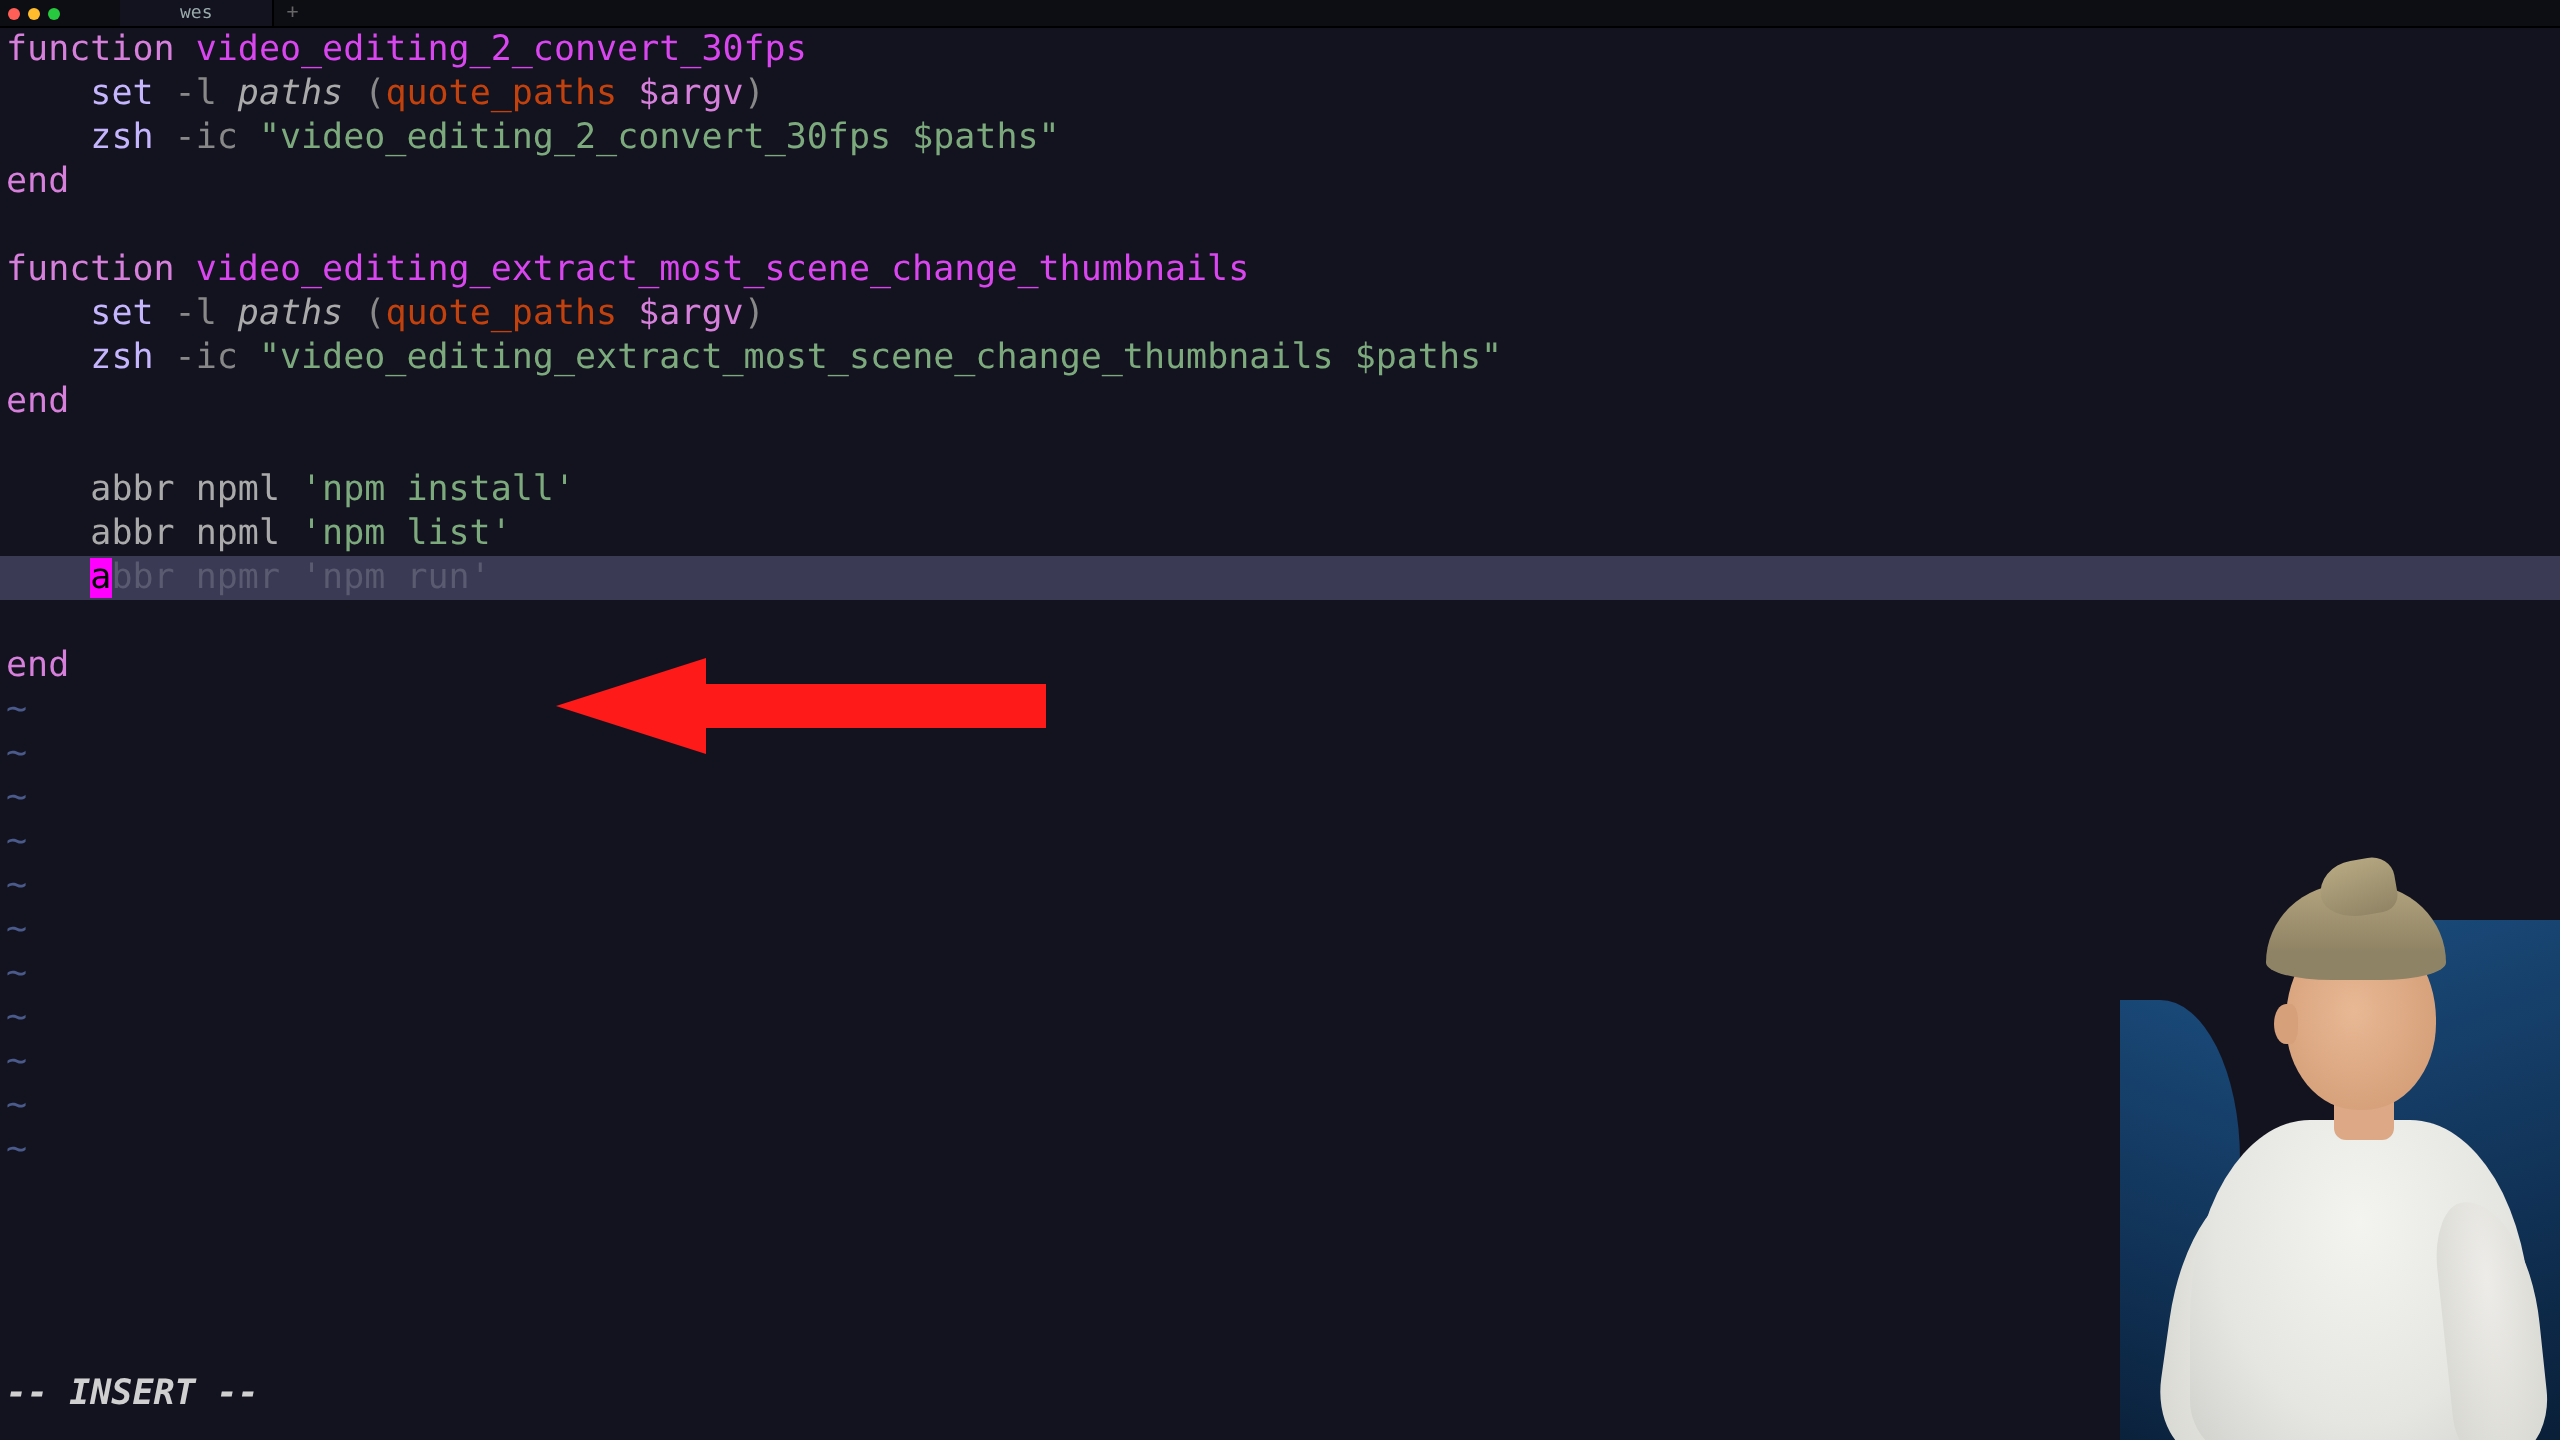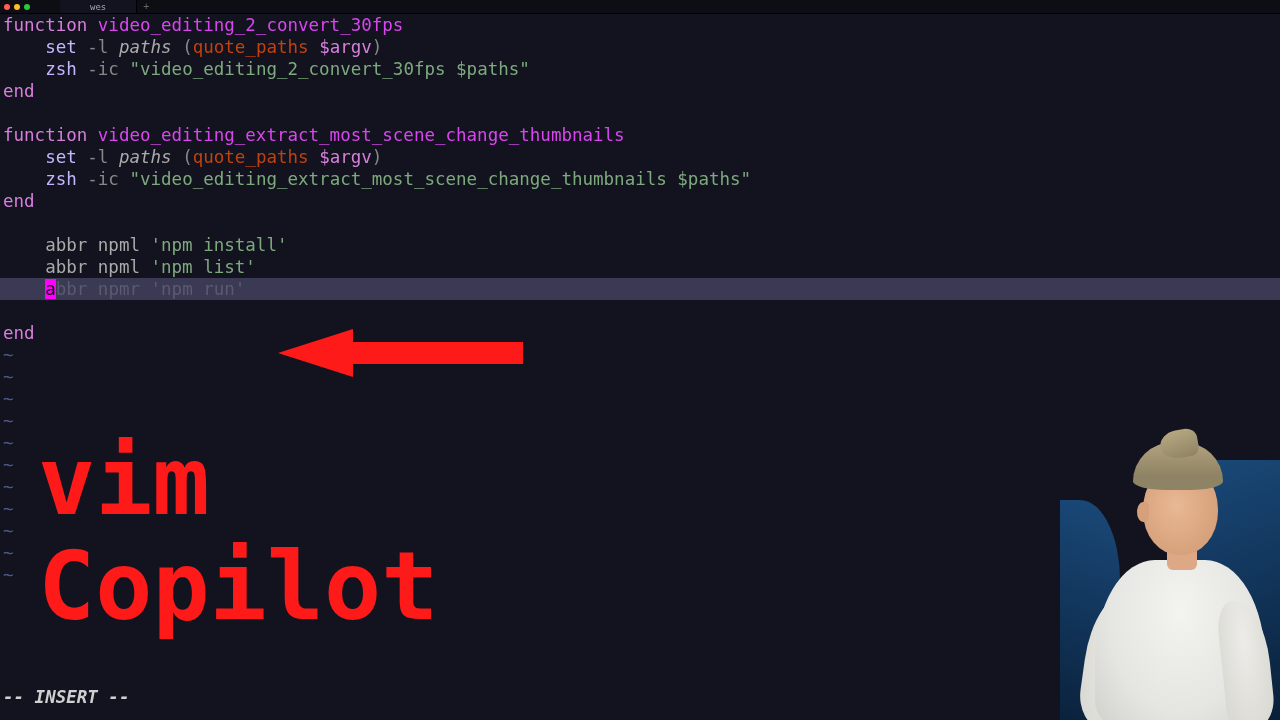--- a/index.html
+++ b/index.html
@@ -287,22 +287,20 @@
     <div class="code-line tilde">~</div>
     <div class="code-line tilde">~</div>
     <div class="code-line tilde">~</div>
 
     <div class="statusline">-- INSERT --</div>
 
     <svg class="arrow-overlay" viewBox="0 0 245 48">
       <polygon points="0,24 75,0 75,13 245,13 245,35 75,35 75,48" fill="#ff1a1a"></polygon>
     </svg>
 
-    <div class="overlay-text">vim
-Copilot</div>
 
     <div class="webcam">
       <div class="webcam-bg">
         <div class="chair">
           <div class="chair-back2"></div>
           <div class="chair-back"></div>
         </div>
         <div class="person">
           <div class="arm-l"></div>
           <div class="torso"></div>

